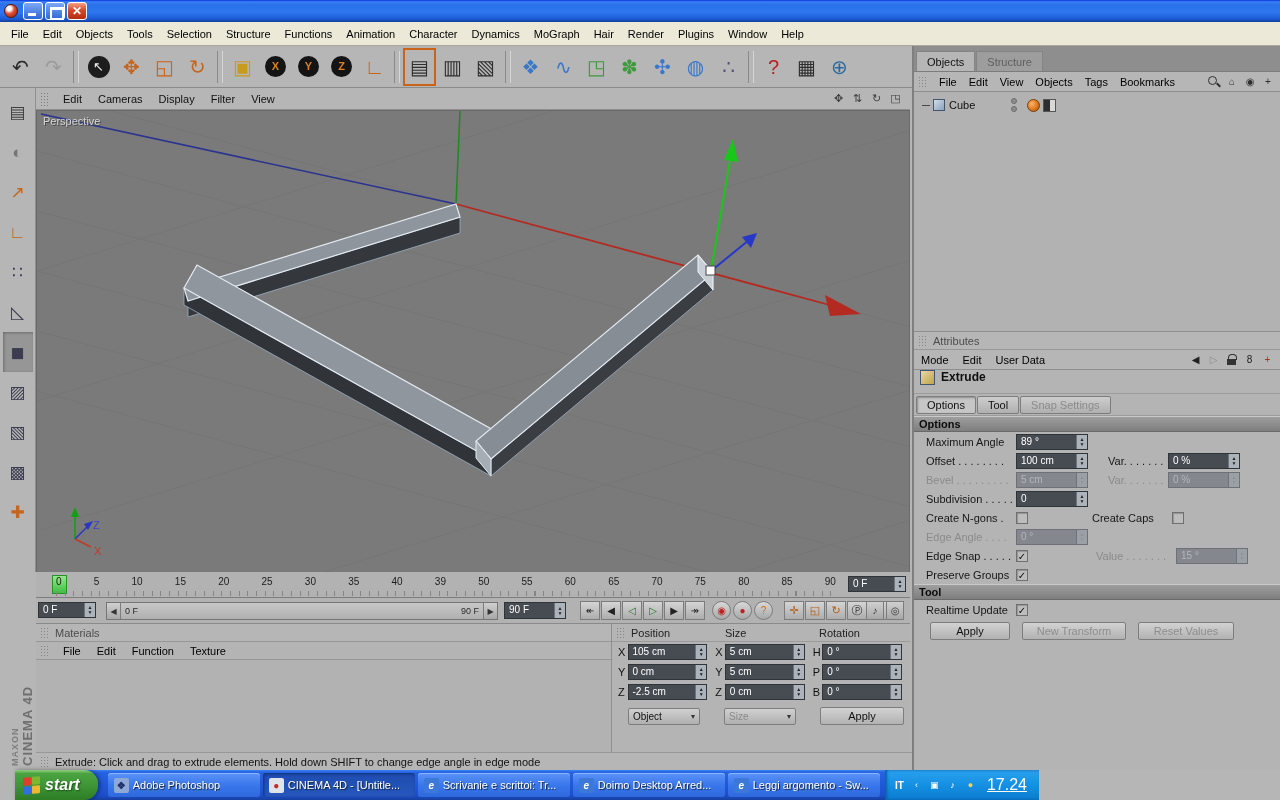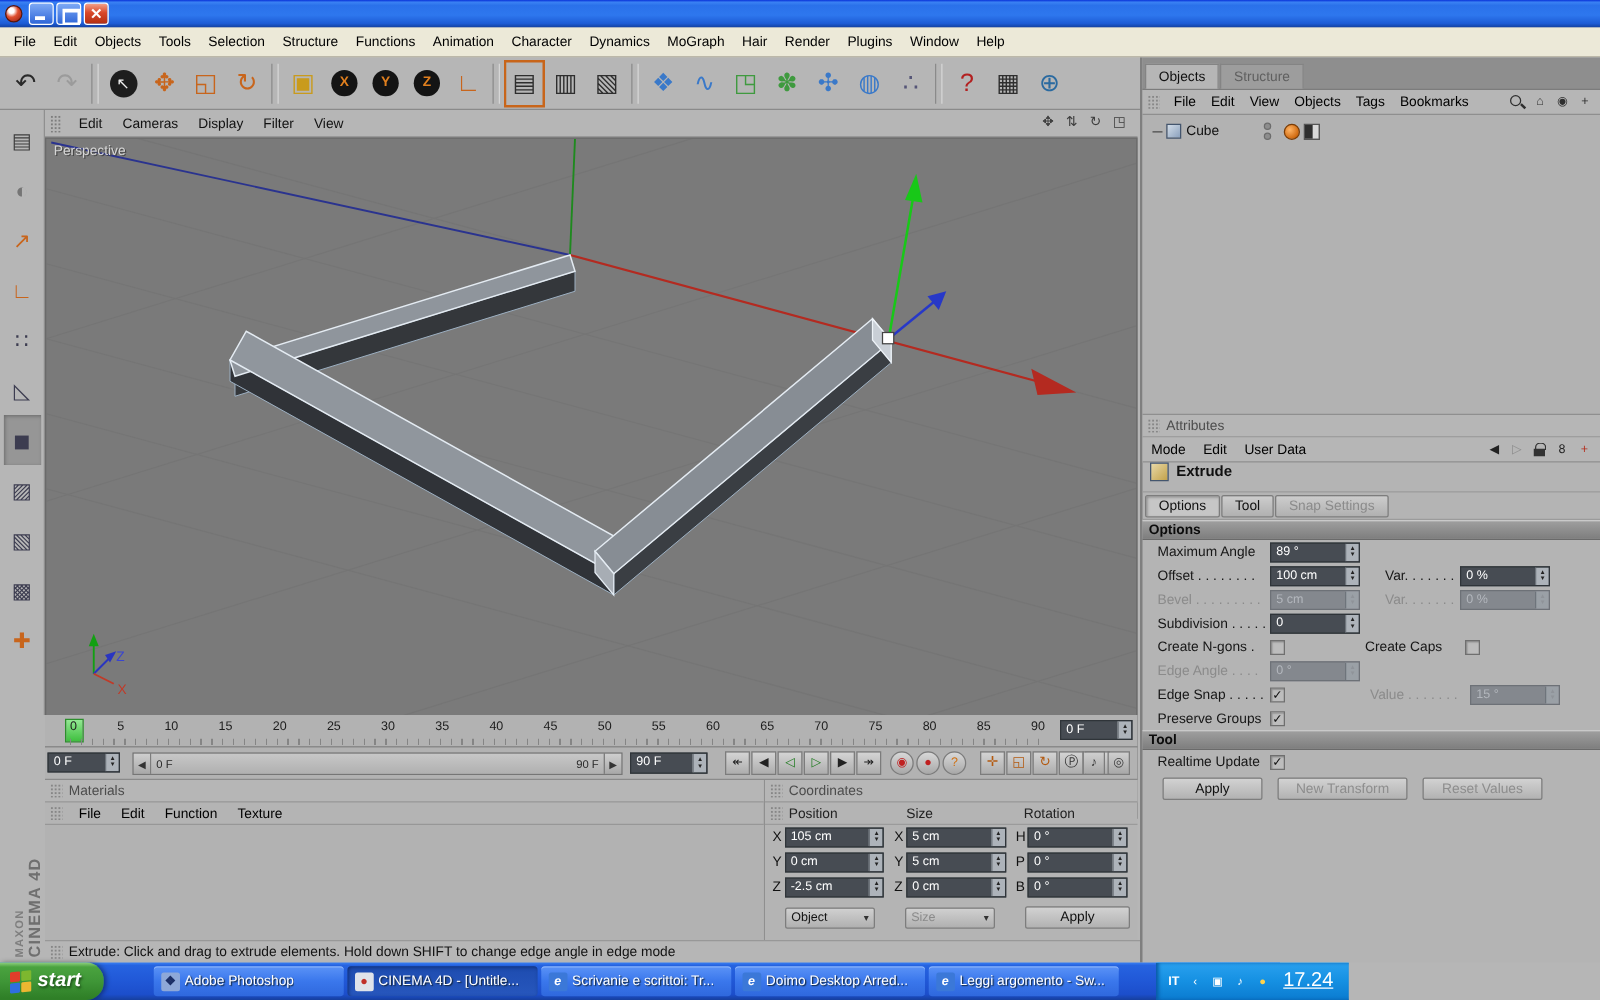--- a/index.html
+++ b/index.html
@@ -189,22 +189,22 @@
   .afield{width:72px;}
   .alabel2{width:58px;margin-left:20px;font-size:11px;color:#161616;white-space:nowrap;}
   .alabel2.dis{color:#8b8b8b;}
   .afield2{width:72px;margin-left:2px;}
   .acheck{width:12px;height:12px;background:#bdbdbd;border:1px solid #6f6f6f;box-shadow:inset 1px 1px 1px #949494;
     font-size:10px;line-height:11px;text-align:center;color:#0d0d0d;}
   .acheck.col2{margin-left:22px;}
   .attr-buttons{display:flex;align-items:center;gap:12px;padding-left:16px;height:24px;}
 
   
-  .taskbar{position:absolute;left:0;top:770px;width:1024px;height:30px;
-    background:linear-gradient(180deg,#3a80f2 0%,#2663e0 8%,#2159d8 45%,#1c4ecb 85%,#163f9e 100%);display:flex;align-items:center;gap:30px;}
+  .taskbar{position:absolute;left:15px;top:770px;width:1024px;height:30px;
+    background:linear-gradient(180deg,#3a80f2 0%,#2663e0 8%,#2159d8 45%,#1c4ecb 85%,#163f9e 100%);display:flex;align-items:center;}
   .start-btn{height:30px;padding:0 18px 0 8px;display:flex;align-items:center;gap:5px;
     background:linear-gradient(180deg,#8fd07f 0%,#4aa33f 12%,#3f9637 50%,#2f7f27 95%);
     border-radius:0 14px 14px 0;box-shadow:2px 0 4px rgba(0,0,0,.4);}
   .start-btn .label{color:#fff;font-size:16px;font-weight:bold;font-style:italic;text-shadow:1px 1px 2px #1c4d18;}
   .flag{width:17px;height:17px;display:grid;grid-template:1fr 1fr/1fr 1fr;gap:1px;transform:skewY(-6deg);}
   .flag i{border-radius:1px;}
   .flag i:nth-child(1){background:#e23d2a;}
   .flag i:nth-child(2){background:#7db72f;}
   .flag i:nth-child(3){background:#2f6fe0;}
   .flag i:nth-child(4){background:#ecb731;}
@@ -462,21 +462,21 @@
 
     <span>0</span>
         <span>5</span>
         <span>10</span>
         <span>15</span>
         <span>20</span>
         <span>25</span>
         <span>30</span>
         <span>35</span>
         <span>40</span>
-        <span>45</span>
+        <span>39</span>
         <span>50</span>
         <span>55</span>
         <span>60</span>
         <span>65</span>
         <span>70</span>
         <span>75</span>
         <span>80</span>
         <span>85</span>
         <span>90</span>
       </div>
@@ -574,24 +574,20 @@
       <span class="menu-item">File</span>
           <span class="menu-item">Edit</span>
           <span class="menu-item">Function</span>
           <span class="menu-item">Texture</span>
         </span>
     </div>
     <div class="body"></div>
   </div>
 
   <div class="coords">
-    <div class="panel-title">
-      <span class="pgrip"></span>
-      <span>Coordinates</span>
-    </div>
     <div class="chead">
       <span class="pgrip"></span>
       <span class="h1">Position</span>
       <span class="h2">Size</span>
       <span class="h3">Rotation</span>
     </div>
     <div class="crow">
       <span class="clabel">X</span>
       <span class="cfield dfield">
           <span class="dval">105 cm</span>

